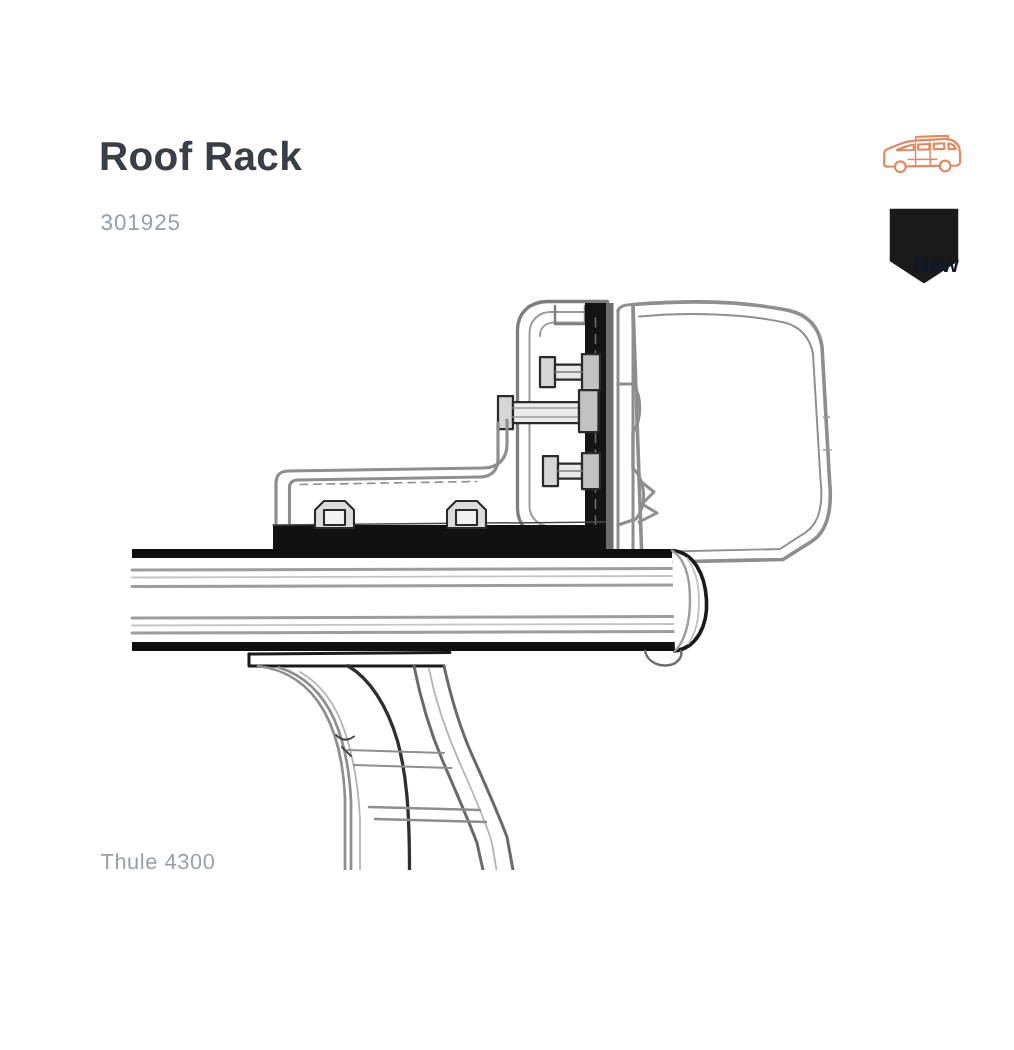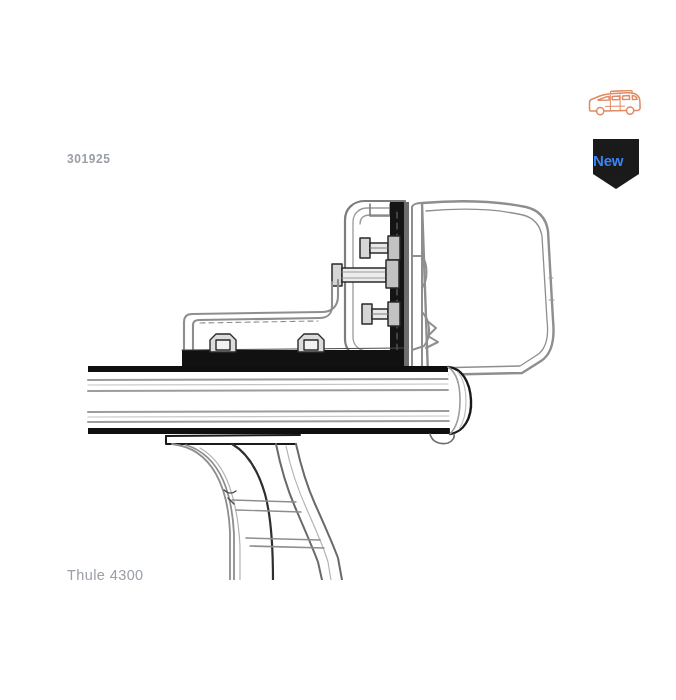--- a/index.html
+++ b/index.html
@@ -30,23 +30,23 @@
     font-size: 27px;
     font-weight: 700;
     letter-spacing: 0.2px;
     color: #3a3f47;
     line-height: 1.1;
     white-space: nowrap;
   }
   .product-sku {
     position: absolute;
     left: 67px;
-    top: 152px;
-    font-size: 12px;
-    font-weight: 700;
+    top: 140px;
+    font-size: 15px;
+    font-weight: 400;
     letter-spacing: 0.6px;
     color: #9aa0a6;
     white-space: nowrap;
   }
   .product-caption {
     position: absolute;
     left: 67px;
     top: 567px;
     font-size: 14.5px;
     font-weight: 400;
@@ -66,44 +66,45 @@
   .new-badge {
     position: absolute;
     left: 593px;
     top: 139px;
     width: 46px;
     height: 50px;
   }
   .new-badge-label {
     position: absolute;
     left: 593px;
-    top: 152px;
+    top: 168px;
     width: 46px;
-    text-align: left;
+    text-align: right;
     font-size: 15px;
     font-weight: 700;
-    color: #3b82f6;
+    color: #0f172a;
     letter-spacing: -0.2px;
     pointer-events: none;
   }
 
   
   .tech-drawing {
     position: absolute;
     left: 60px;
     top: 160px;
     width: 520px;
     height: 420px;
   }
 </style>
 </head>
 <body>
 
 <div id="page">
 
+  <div class="product-title">Roof Rack</div>
 
   <div class="product-sku">301925</div>
 
   <div class="vehicle-icon">
     <svg viewBox="0 0 58 40" width="58" height="40" fill="none" stroke="#e08a64" stroke-width="1.5" stroke-linecap="round" stroke-linejoin="round">
 
       <path d="M3.5 25.5 L3.5 20.5 C3.5 18.8 4.6 17.6 6.4 17.0
                L14.5 13.8 C17.5 12.6 20.8 11.9 24.2 11.7
                L42.0 10.7 C45.6 10.5 48.6 11.2 50.6 12.6
                C52.7 14.1 53.8 16.3 53.9 19.2

